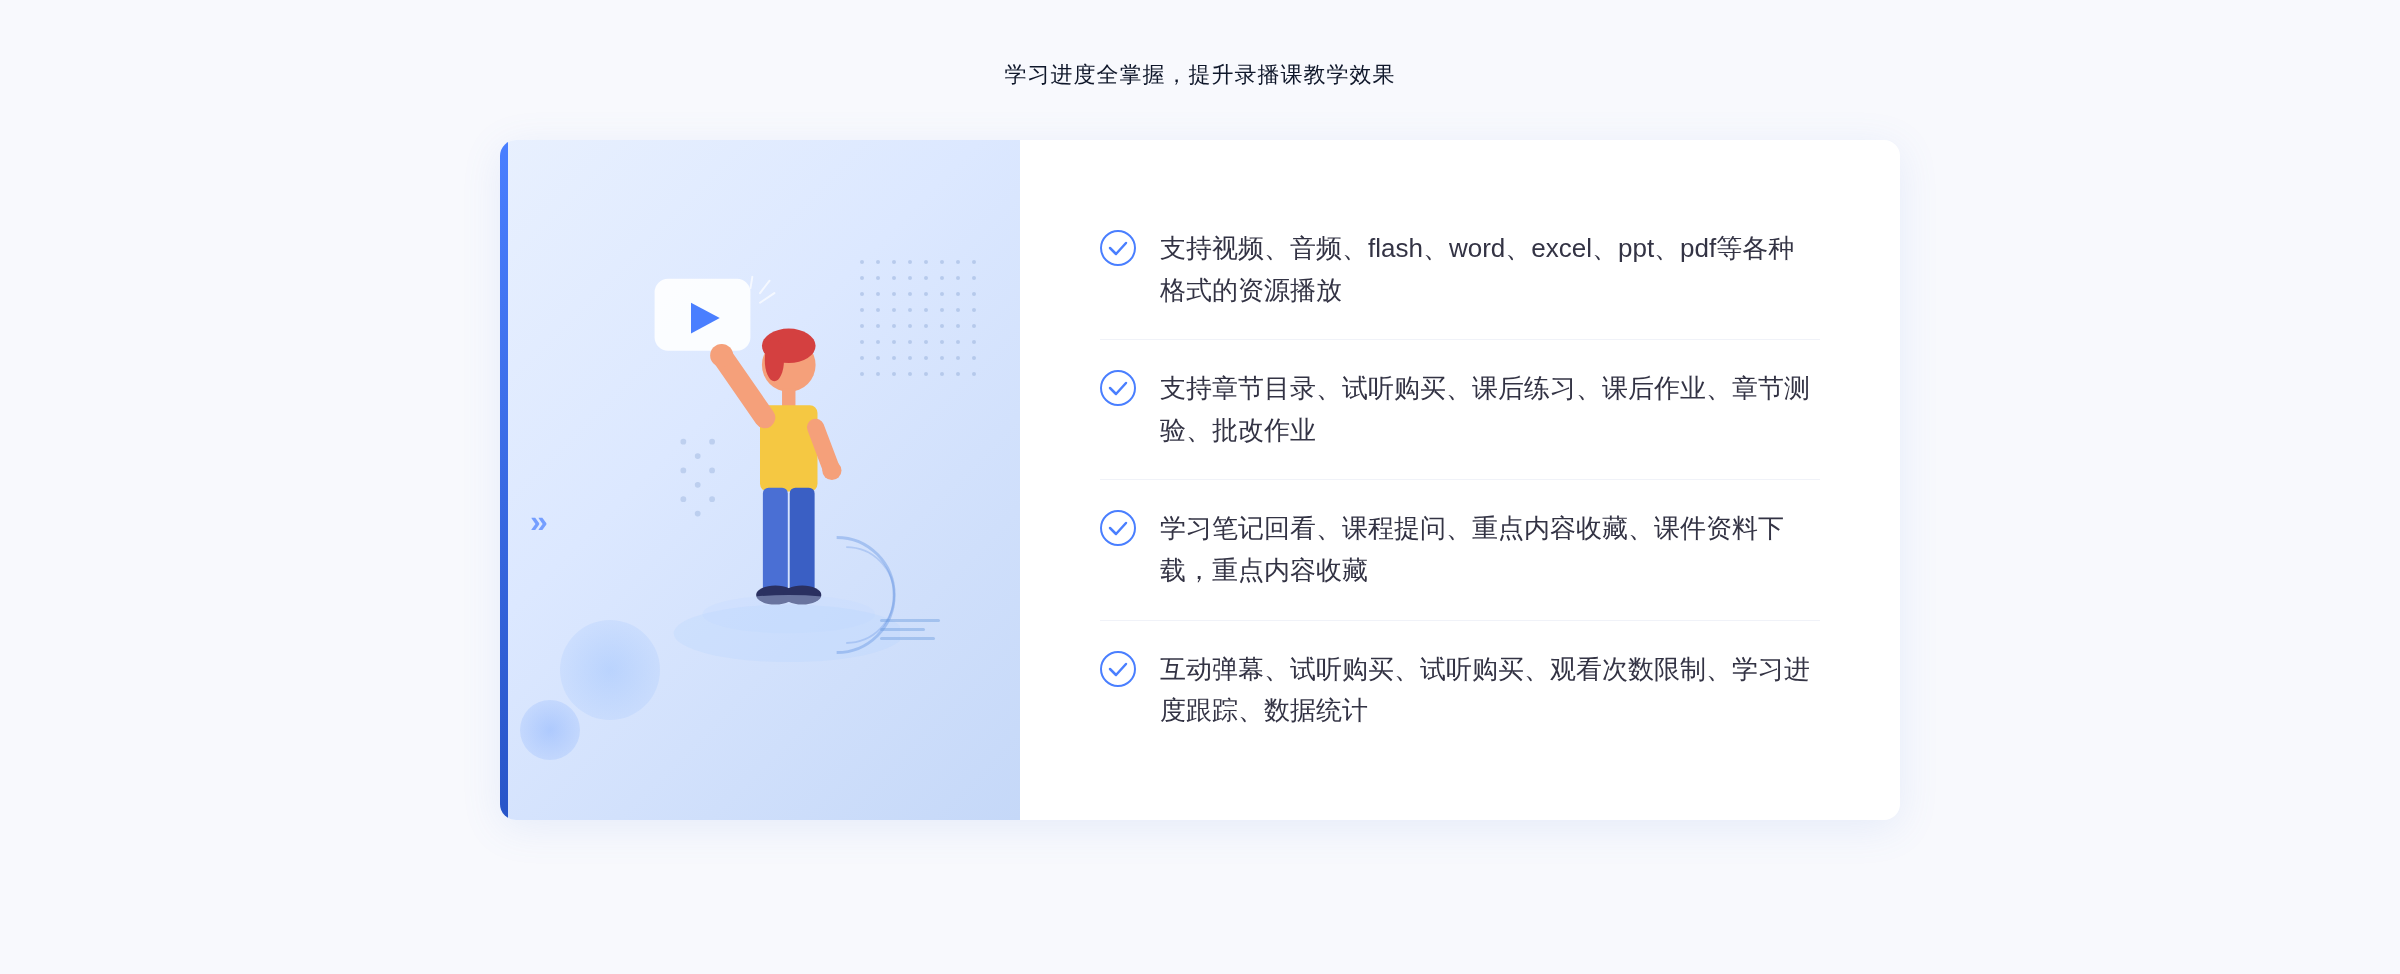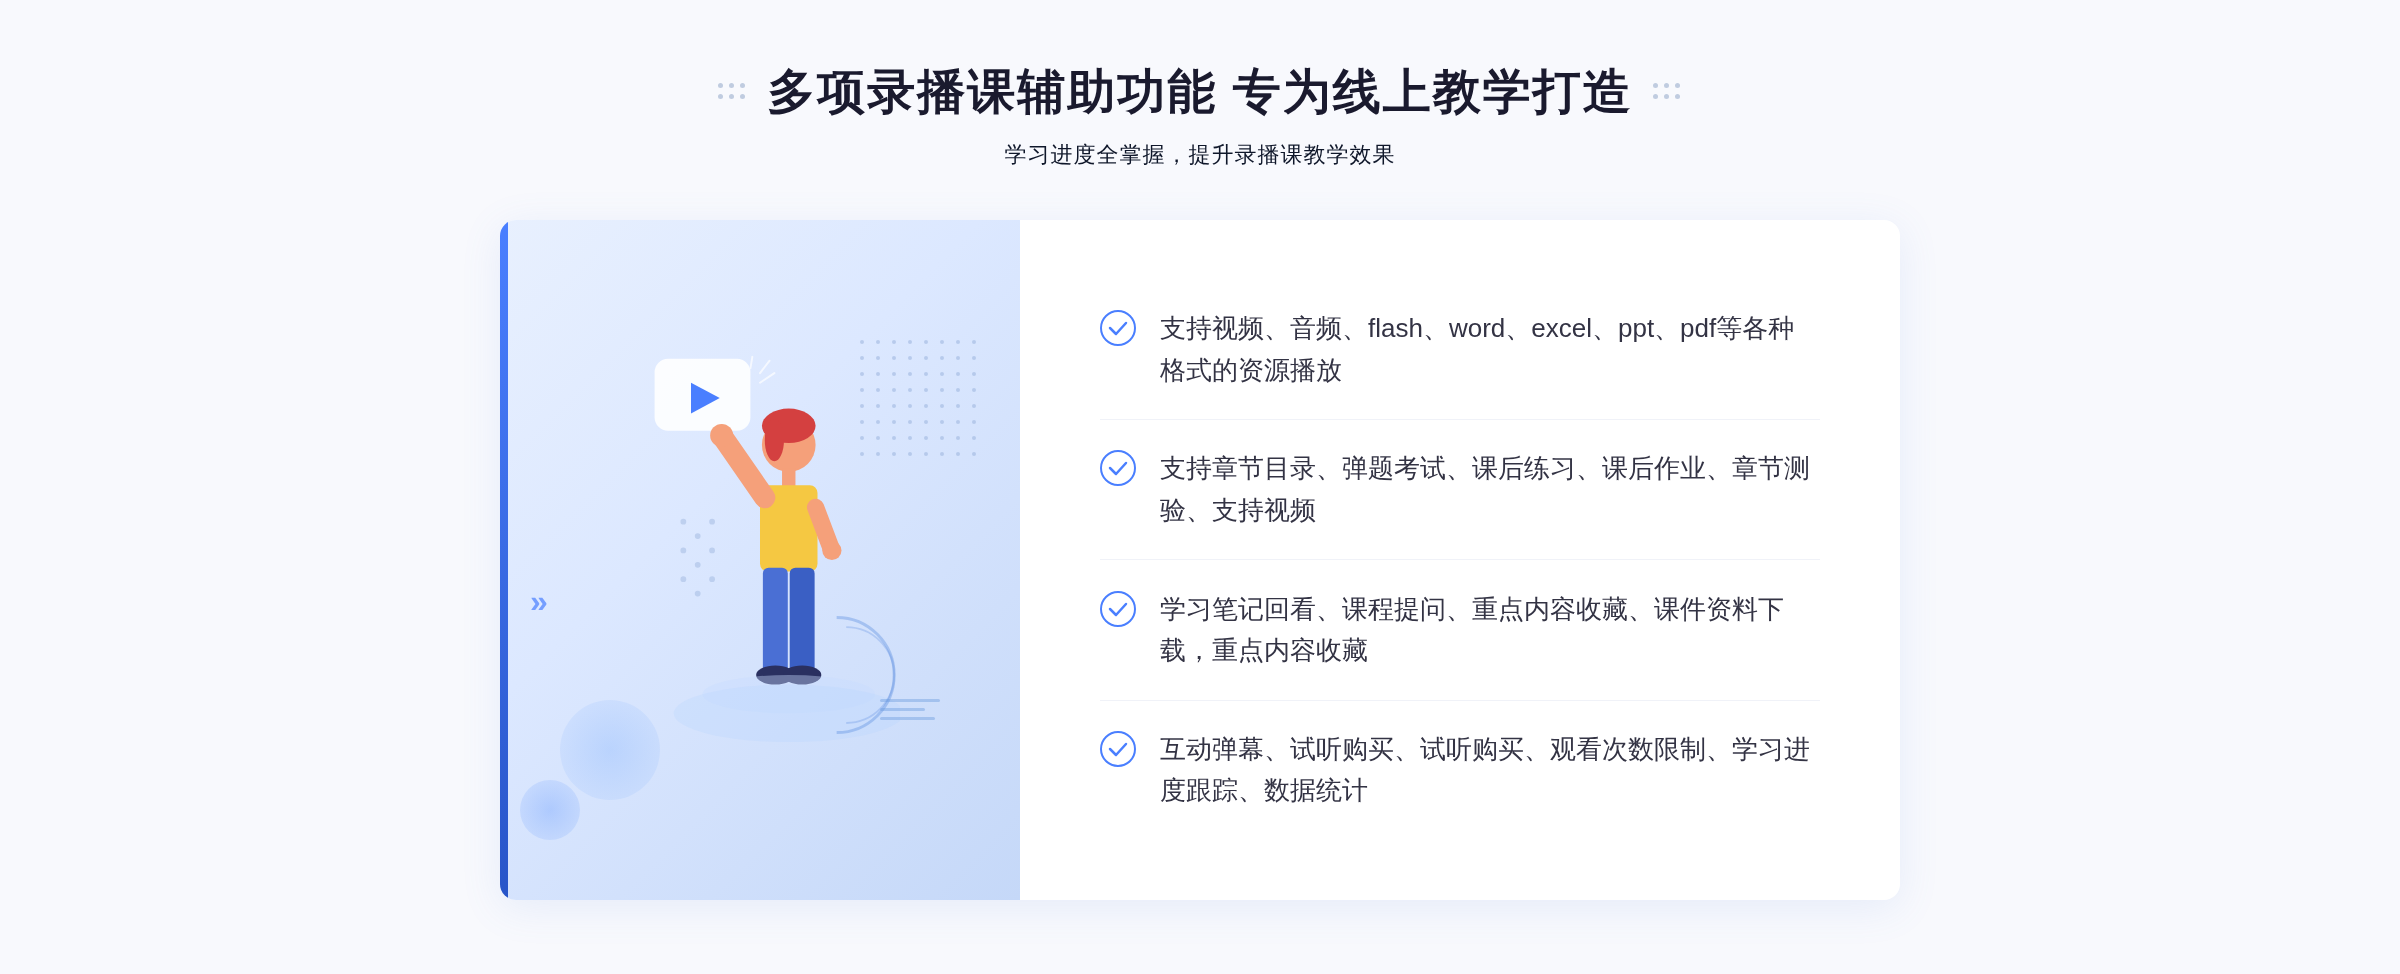--- a/index.html
+++ b/index.html
@@ -162,21 +162,20 @@
       width: 280px;
       height: 460px;
     }
 
     
     .right-content {
       flex: 1;
       padding: 60px 80px 60px 80px;
       display: flex;
       flex-direction: column;
-      justify-content: space-between;
     }
 
     .feature-item {
       display: flex;
       align-items: flex-start;
       gap: 24px;
       padding: 28px 0;
       border-bottom: 1px solid #f0f2f8;
     }
 
@@ -213,39 +212,20 @@
       background: #c0cce0;
       border-radius: 50%;
     }
   </style>
 </head>
 <body>
 
 <div class="page-container">
 
   <div class="header-section">
-    <div class="header-title-row">
-      <div class="deco-dots-left">
-        <div class="deco-dot"></div>
-        <div class="deco-dot"></div>
-        <div class="deco-dot"></div>
-        <div class="deco-dot"></div>
-        <div class="deco-dot"></div>
-        <div class="deco-dot"></div>
-      </div>
-      <h1 class="main-title">多项录播课辅助功能 专为线上教学打造</h1>
-      <div class="deco-dots-right">
-        <div class="deco-dot"></div>
-        <div class="deco-dot"></div>
-        <div class="deco-dot"></div>
-        <div class="deco-dot"></div>
-        <div class="deco-dot"></div>
-        <div class="deco-dot"></div>
-      </div>
-    </div>
     <p class="subtitle">学习进度全掌握，提升录播课教学效果</p>
   </div>
 
   <div class="content-area">
 
     <div class="left-image-section">
       <div class="blue-bar"></div>
 
       <div class="dot-pattern">
         <div class="dot-grid">
@@ -385,21 +365,21 @@
           <path d="M10 18 L16 24 L26 13" stroke="#4a7fff" stroke-width="2.5" stroke-linecap="round" stroke-linejoin="round"></path>
         </svg>
         <span class="feature-text">支持视频、音频、flash、word、excel、ppt、pdf等各种格式的资源播放</span>
       </div>
 
       <div class="feature-item">
         <svg class="check-icon" viewBox="0 0 36 36" fill="none" xmlns="http://www.w3.org/2000/svg">
           <circle cx="18" cy="18" r="17" stroke="#4a7fff" stroke-width="2"></circle>
           <path d="M10 18 L16 24 L26 13" stroke="#4a7fff" stroke-width="2.5" stroke-linecap="round" stroke-linejoin="round"></path>
         </svg>
-        <span class="feature-text">支持章节目录、弹题考试、课后练习、课后作业、章节测验、支持视频</span>
+        <span class="feature-text">支持章节目录、试听购买、课后练习、课后作业、章节测验、批改作业</span>
       </div>
 
       <div class="feature-item">
         <svg class="check-icon" viewBox="0 0 36 36" fill="none" xmlns="http://www.w3.org/2000/svg">
           <circle cx="18" cy="18" r="17" stroke="#4a7fff" stroke-width="2"></circle>
           <path d="M10 18 L16 24 L26 13" stroke="#4a7fff" stroke-width="2.5" stroke-linecap="round" stroke-linejoin="round"></path>
         </svg>
         <span class="feature-text">学习笔记回看、课程提问、重点内容收藏、课件资料下载，重点内容收藏</span>
       </div>
 

